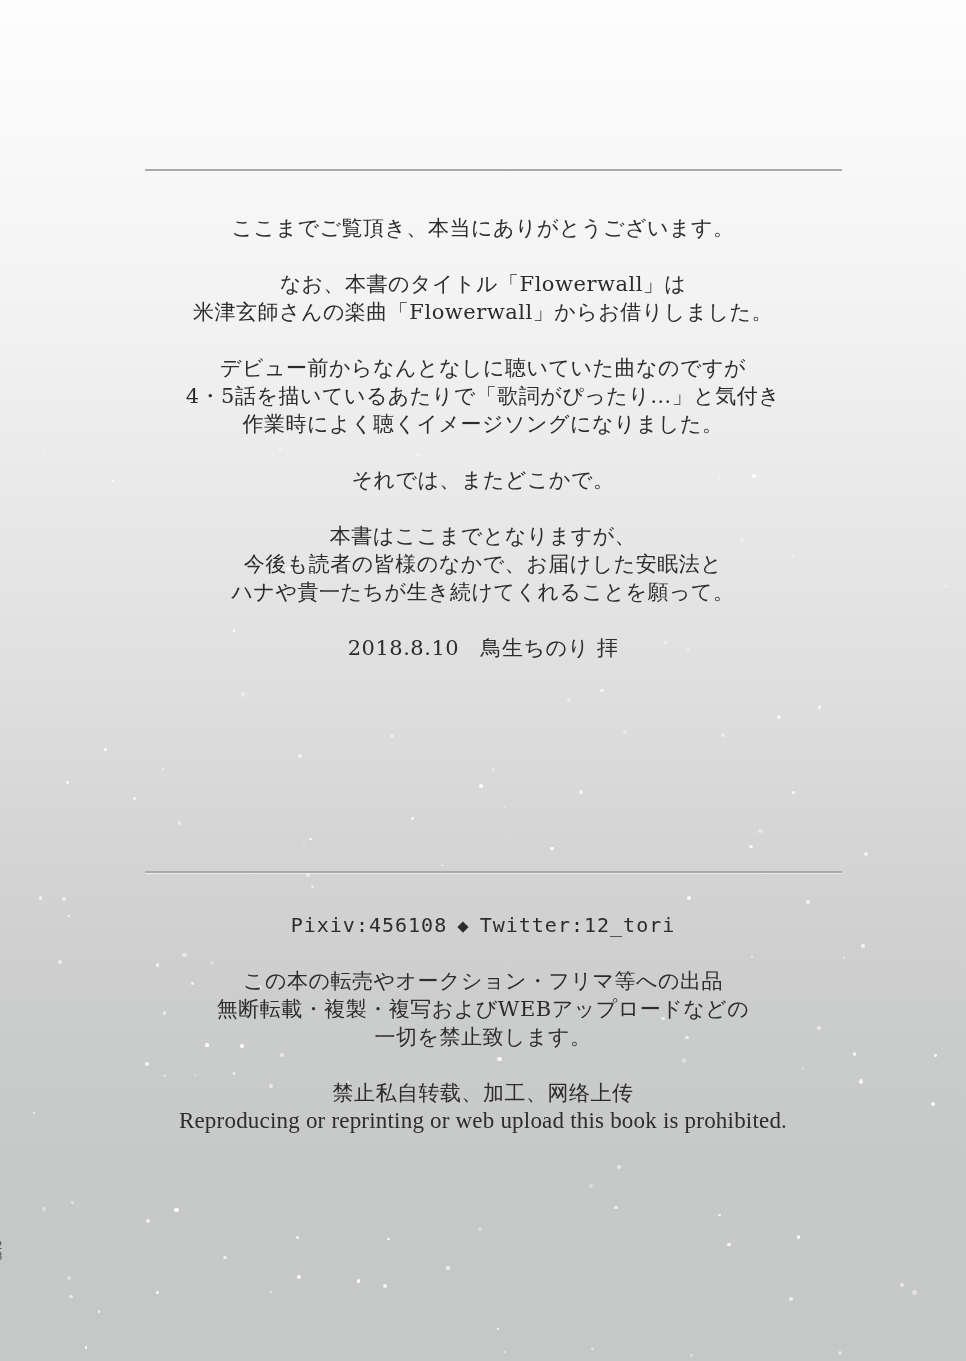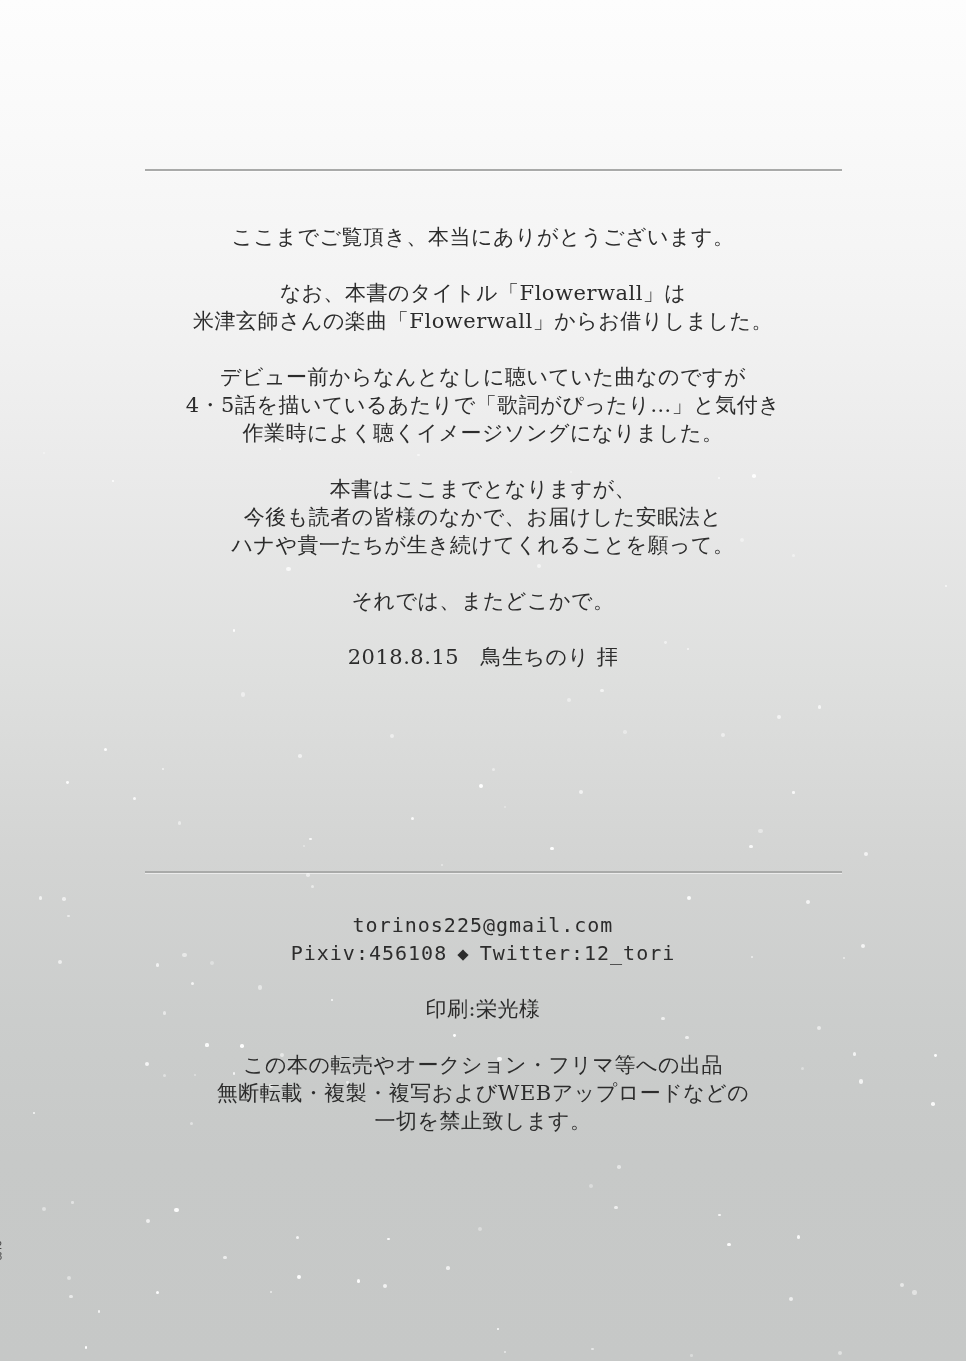--- a/index.html
+++ b/index.html
@@ -37,21 +37,21 @@
     top: 214px;
     left: 0;
     right: 0;
     text-align: center;
     color: #2c2c2c;
     font-size: 21px;
     line-height: 28px;
     letter-spacing: 0.5px;
   }
   .afterword p.para { margin: 28px 0 0 0; }
-  .afterword p.para:first-child { margin-top: 9px; text-align: center; }
+  .afterword p.para:first-child { margin-top: 0; text-align: center; }
 
   .colophon {
     position: absolute;
     top: 911px;
     left: 0;
     right: 0;
     text-align: center;
     color: #2c2c2c;
     font-size: 21px;
     line-height: 28px;
@@ -206,36 +206,38 @@
       <span class="star" style="left: 182.3px; top: 952.9px; width: 4.3px; height: 4.3px; opacity: 0.53;"></span>
       <span class="star" style="left: 758.3px; top: 828.6px; width: 4.5px; height: 4.5px; opacity: 0.44;"></span>
     </div>
 
   <div class="rule rule-top"></div>
 
   <div class="afterword">
       <p class="para">ここまでご覧頂き、本当にありがとうございます。</p>
       <p class="para">なお、本書のタイトル「Flowerwall」は<br>米津玄師さんの楽曲「Flowerwall」からお借りしました。</p>
       <p class="para">デビュー前からなんとなしに聴いていた曲なのですが<br>4・5話を描いているあたりで「歌詞がぴったり…」と気付き<br>作業時によく聴くイメージソングになりました。</p>
+      <p class="para">それでは、またどこかで。</p>
       <p class="para">本書はここまでとなりますが、<br>今後も読者の皆様のなかで、お届けした安眠法と<br>ハナや貴一たちが生き続けてくれることを願って。</p>
-      <p class="para">それでは、またどこかで。</p>
-      <p class="para">2018.8.15　鳥生ちのり 拝</p>
+      <p class="para">2018.8.10　鳥生ちのり 拝</p>
     </div>
 
   <div class="rule rule-bottom"></div>
 
   <div class="colophon">
     <div class="contact-block">
-      <div class="mono">torinos225@gmail.com</div>
       <div class="mono">
         <span>Pixiv:456108</span><span class="diamond">◆</span><span>Twitter:12_tori</span>
       </div>
     </div>
 
-    <div class="block">印刷:栄光様</div>
 
     <div class="block">この本の転売やオークション・フリマ等への出品<br>無断転載・複製・複写およびWEBアップロードなどの<br>一切を禁止致します。</div>
 
+    <div class="block">
+      <div class="notice-cn">禁止私自转载、加工、网络上传</div>
+      <div class="notice-en">Reproducing or reprinting or web upload this book is prohibited.</div>
+    </div>
   </div>
 
   <div class="page-number">28</div>
 
 </div>
 
 </body></html>

